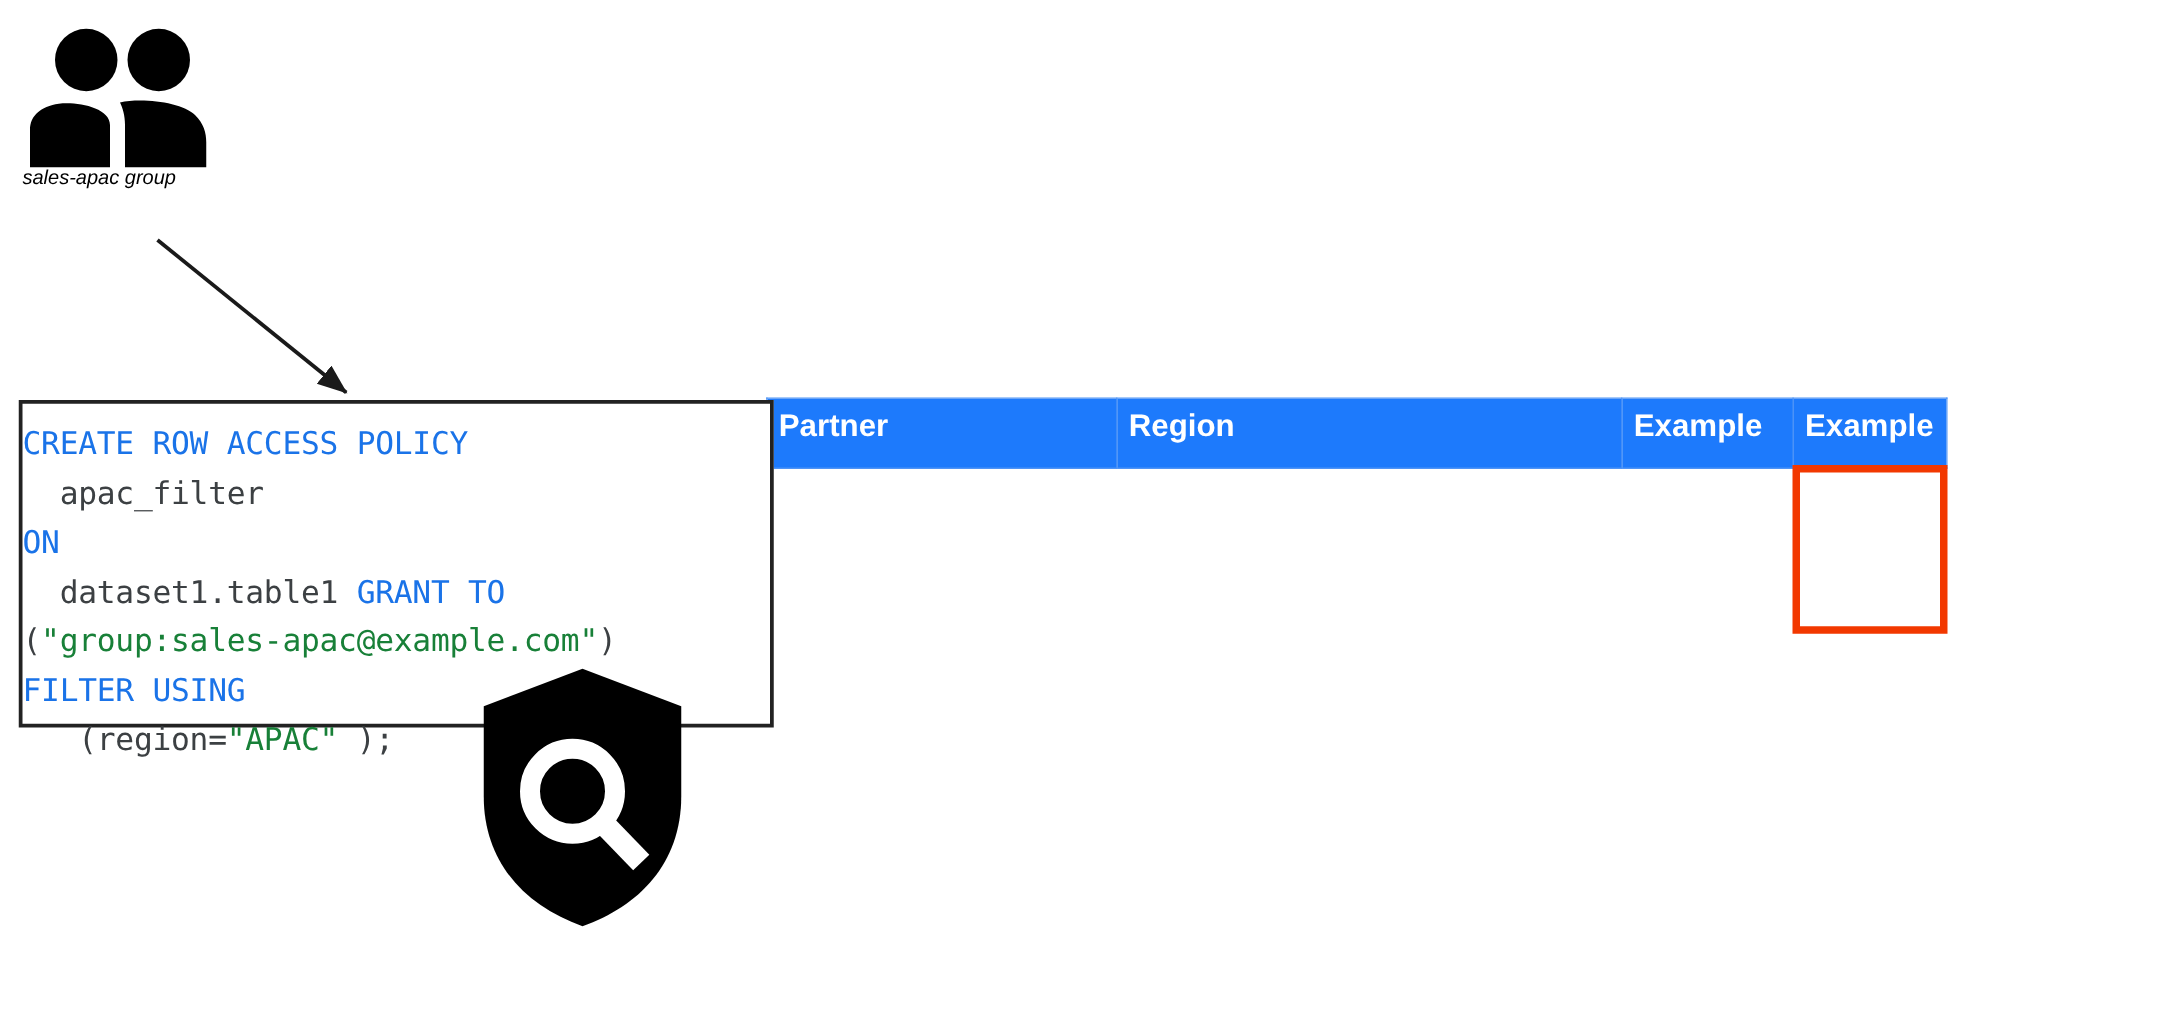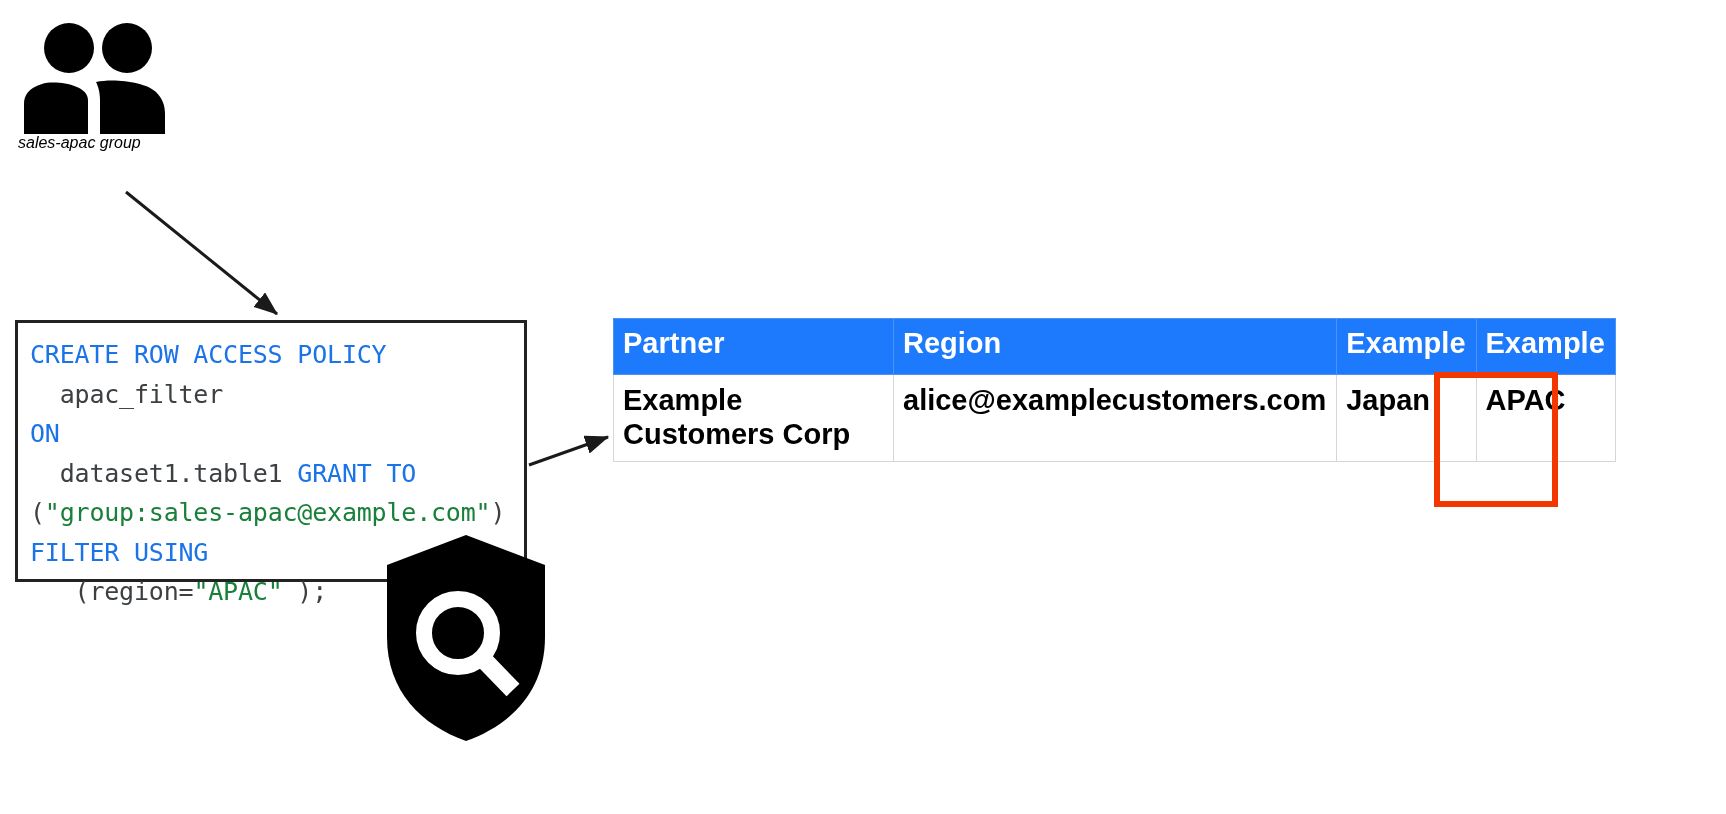--- a/index.html
+++ b/index.html
@@ -38,26 +38,26 @@
     width: 1726px;
     height: 814px;
     pointer-events: none;
   }
 
   
   #policy-box {
     position: absolute;
     left: 15px;
     top: 320px;
-    width: 512px;
+    width: 604px;
     height: 262px;
     box-sizing: border-box;
     border: 3px solid #222222;
     background: #ffffff;
-    padding: 12px 10px 10px 12px;
+    padding: 12px 10px 10px 0;
     z-index: 3;
   }
   #policy-code {
     margin: 0;
     font-family: "DejaVu Sans Mono", "Liberation Mono", monospace;
     font-size: 25px;
     line-height: 1.58;
     color: #3c4043;
     white-space: pre;
     letter-spacing: -0.2px;
@@ -84,21 +84,21 @@
     border-collapse: collapse;
     table-layout: fixed;
     background: #ffffff;
   }
   #partners-table th,
   #partners-table td {
     border: 1px solid #d4d6d9;
     padding: 9px 10px 9px 9px;
     vertical-align: top;
     text-align: left;
-    font-size: 29px;
+    font-size: 25px;
     line-height: 1.17;
   }
   #partners-table thead th {
     background: #1a73e8;
     background: #1d7afc;
     color: #ffffff;
     font-weight: bold;
     border-color: #4d93f5;
     padding-top: 8px;
     padding-bottom: 9px;
@@ -184,22 +184,16 @@
   </colgroup>
   <thead>
     <tr>
       <th>Partner</th>
       <th>Region</th>
       <th>Example</th>
       <th>Example</th>
     </tr>
   </thead>
   <tbody>
-    <tr class="row-active">
-      <td>Example Customers Corp</td>
-      <td>alice@examplecustomers.com</td>
-      <td>Japan</td>
-      <td>APAC</td>
-    </tr>
   </tbody>
 </table>
 
 <div id="region-highlight"></div>
 
 </body></html>

